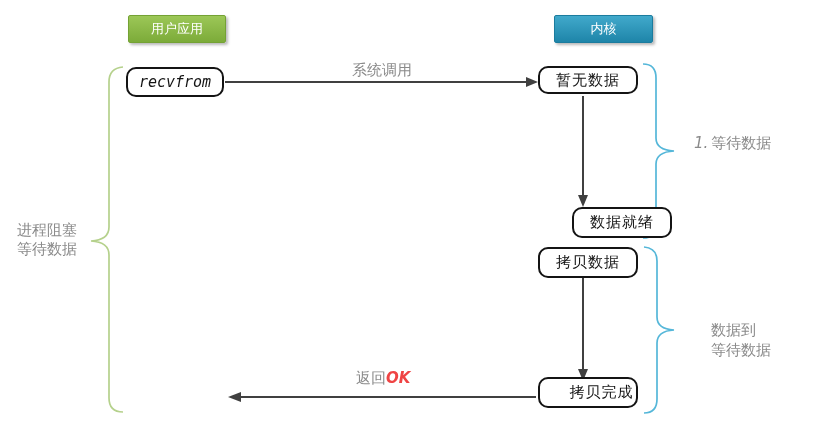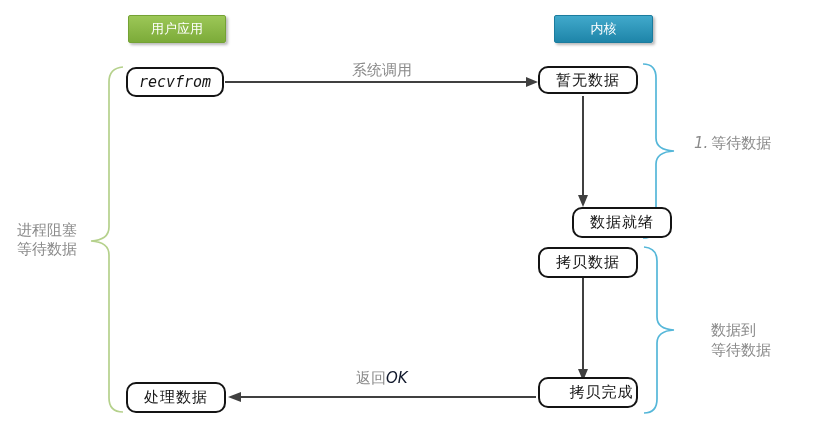--- a/index.html
+++ b/index.html
@@ -25,21 +25,21 @@
   .box.mono { font-family:"DejaVu Sans Mono","Liberation Mono",monospace; font-style:italic; letter-spacing:0; }
   #box-recvfrom   { left:126px; top:67px;  width:98px; }
   #box-nodata     { left:538px; top:66px;  height:28px; }
   #box-dataready  { left:528px; top:207px; height:31px;margin-left:44px; }
   #box-copydata   { left:538px; top:247px; height:31px; }
   #box-copydone   { left:538px; top:377px; height:31px;padding-left:27px; }
   #box-process    { left:126px; top:382px; height:31px; }
   .lbl { position:absolute; color:#8a8a8a; font-size:15px; line-height:19px; white-space:nowrap; }
   #lbl-syscall { left:352px; top:61px; }
   #lbl-return  { left:356px; top:369px; }
-  #lbl-return .en { font-style:italic; font-weight:normal; color:#0f172a;text-align:right; }
+  #lbl-return .en { font-style:italic; font-weight:bold; color:#ef4444;text-align:right; }
   #lbl-left    { left:17px; top:221px; }
   #lbl-right1  { left:694px; top:134px; }
   #lbl-right2  { left:694px; top:320px; line-height:20px; }
   .num { font-style:italic; margin-right:3px; }
   .indent { padding-left:17px; }
 </style>
 </head>
 <body>
 
 <div class="canvas">
@@ -74,21 +74,20 @@
   </svg>
 
   <div class="hdr green">用户应用</div>
   <div class="hdr blue">内核</div>
 
   <div class="box mono" id="box-recvfrom">recvfrom</div>
   <div class="box" id="box-nodata">暂无数据</div>
   <div class="box" id="box-dataready">数据就绪</div>
   <div class="box" id="box-copydata">拷贝数据</div>
   <div class="box" id="box-copydone">拷贝完成</div>
-  <div class="box" id="box-process">处理数据</div>
 
   <div class="lbl" id="lbl-syscall">系统调用</div>
 
   <div class="lbl" id="lbl-return"><span>返回</span><span class="en">OK</span></div>
 
   <div class="lbl" id="lbl-left">
     <div>进程阻塞</div>
     <div>等待数据</div>
   </div>
 

